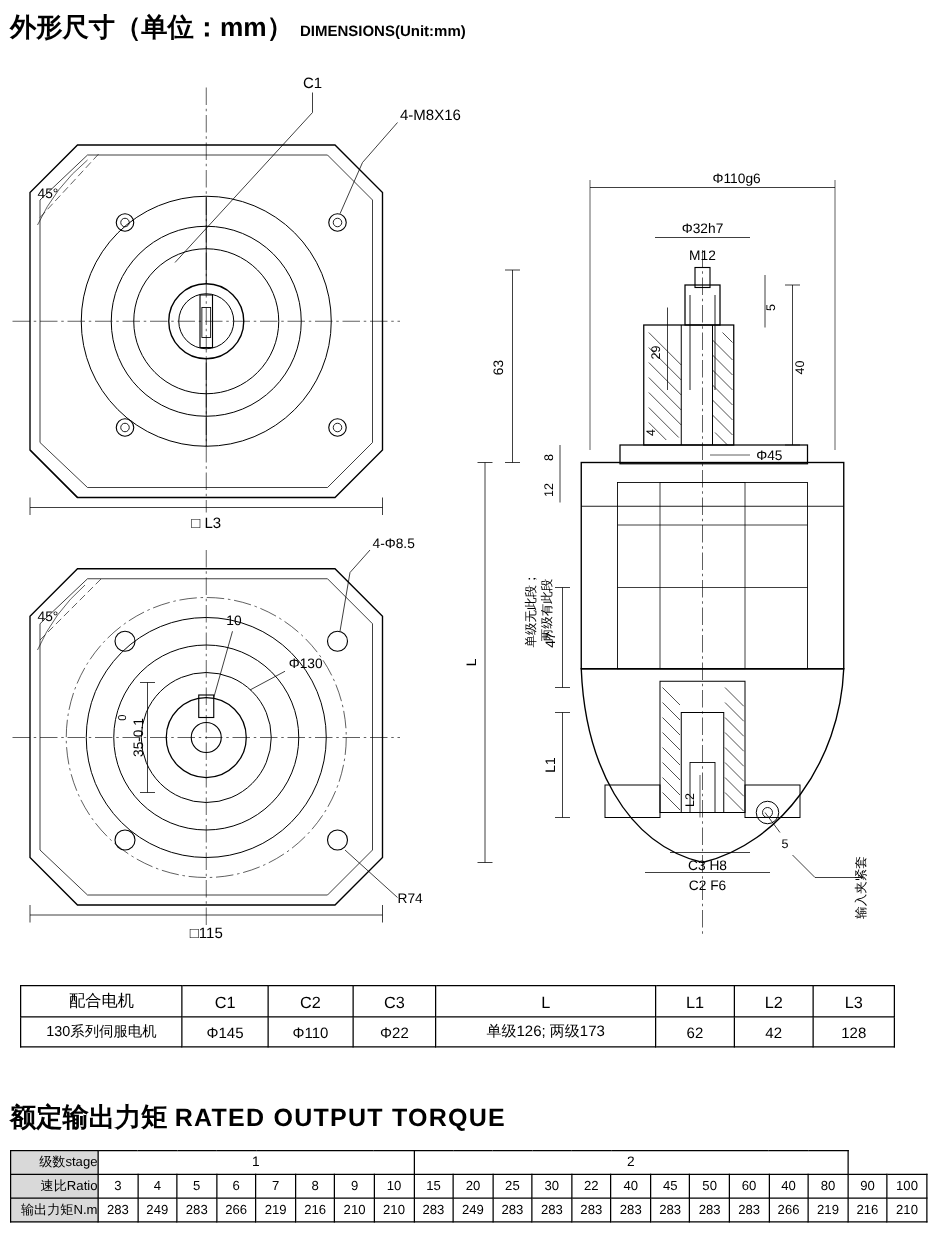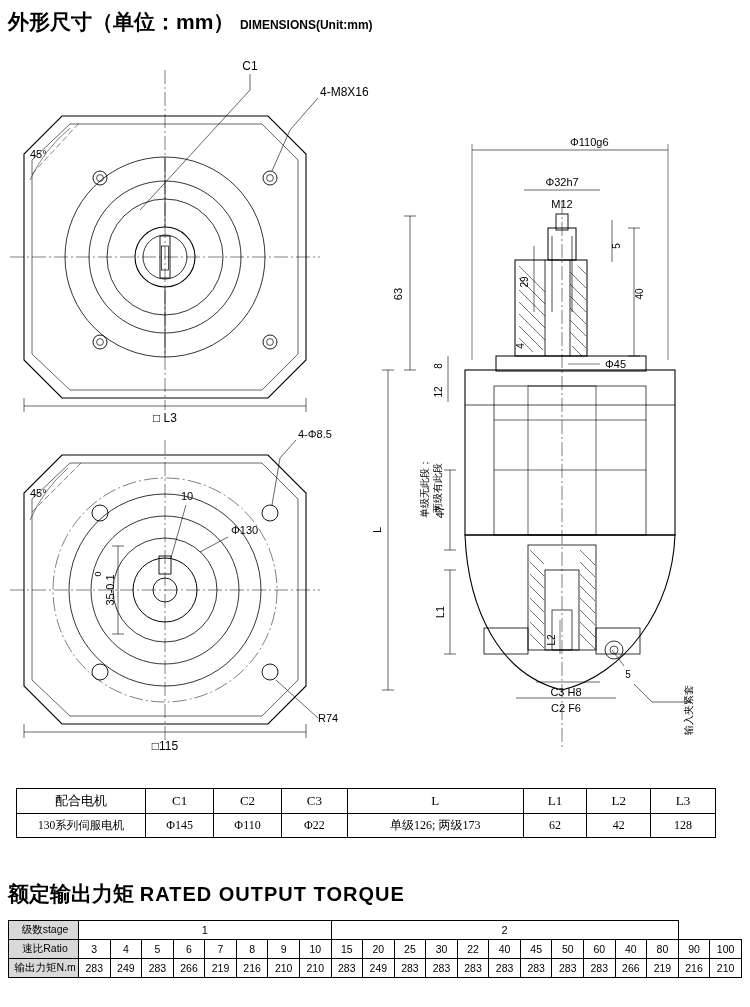--- a/index.html
+++ b/index.html
@@ -24,37 +24,37 @@
   
   #drawing { left:0; top:50px; width:750px; height:730px; }
   #drawing svg { display:block; }
 
   
   #dim-table { left:16px; top:788px; width:700px; }
   table { border-collapse:collapse; }
   #dim-table table { width:700px; }
   #dim-table td, #dim-table th {
     border:1px solid #000; font-size:12px; text-align:center;
-    padding:3px 10px; font-weight:normal; white-space:nowrap;font-family:Liberation Serif, serif;
+    padding:3px 10px; font-weight:normal; white-space:nowrap;
   }
   #dim-table .hdr td { font-size:13px; }
   #dim-table .lab { width:120px; font-size:11.5px; }
   #dim-table .colc { width:58px; }
   #dim-table .colL { width:190px; }
   #dim-table .colS { width:58px; }
 
   
   #torque-table { left:8px; top:920px; width:734px; }
   #torque-table table { width:734px; table-layout:fixed; }
   #torque-table td {
     border:1px solid #000; font-size:10.5px; text-align:center;
     padding:2px 0; white-space:nowrap;
   }
   #torque-table td.rowhdr {
-    background:#d9d9d9; font-size:10.5px; text-align:center; padding-left:3px;
+    background:#d9d9d9; font-size:10.5px; text-align:right; padding-left:3px;
     width:66px;
   }
   #torque-table td.stage { font-size:11px; }
 </style>
 </head>
 <body>
 
 <div class="abs" id="title-dimensions">
   <span class="cn">外形尺寸（单位：mm）</span>
   <span class="en">DIMENSIONS(Unit:mm)</span>

